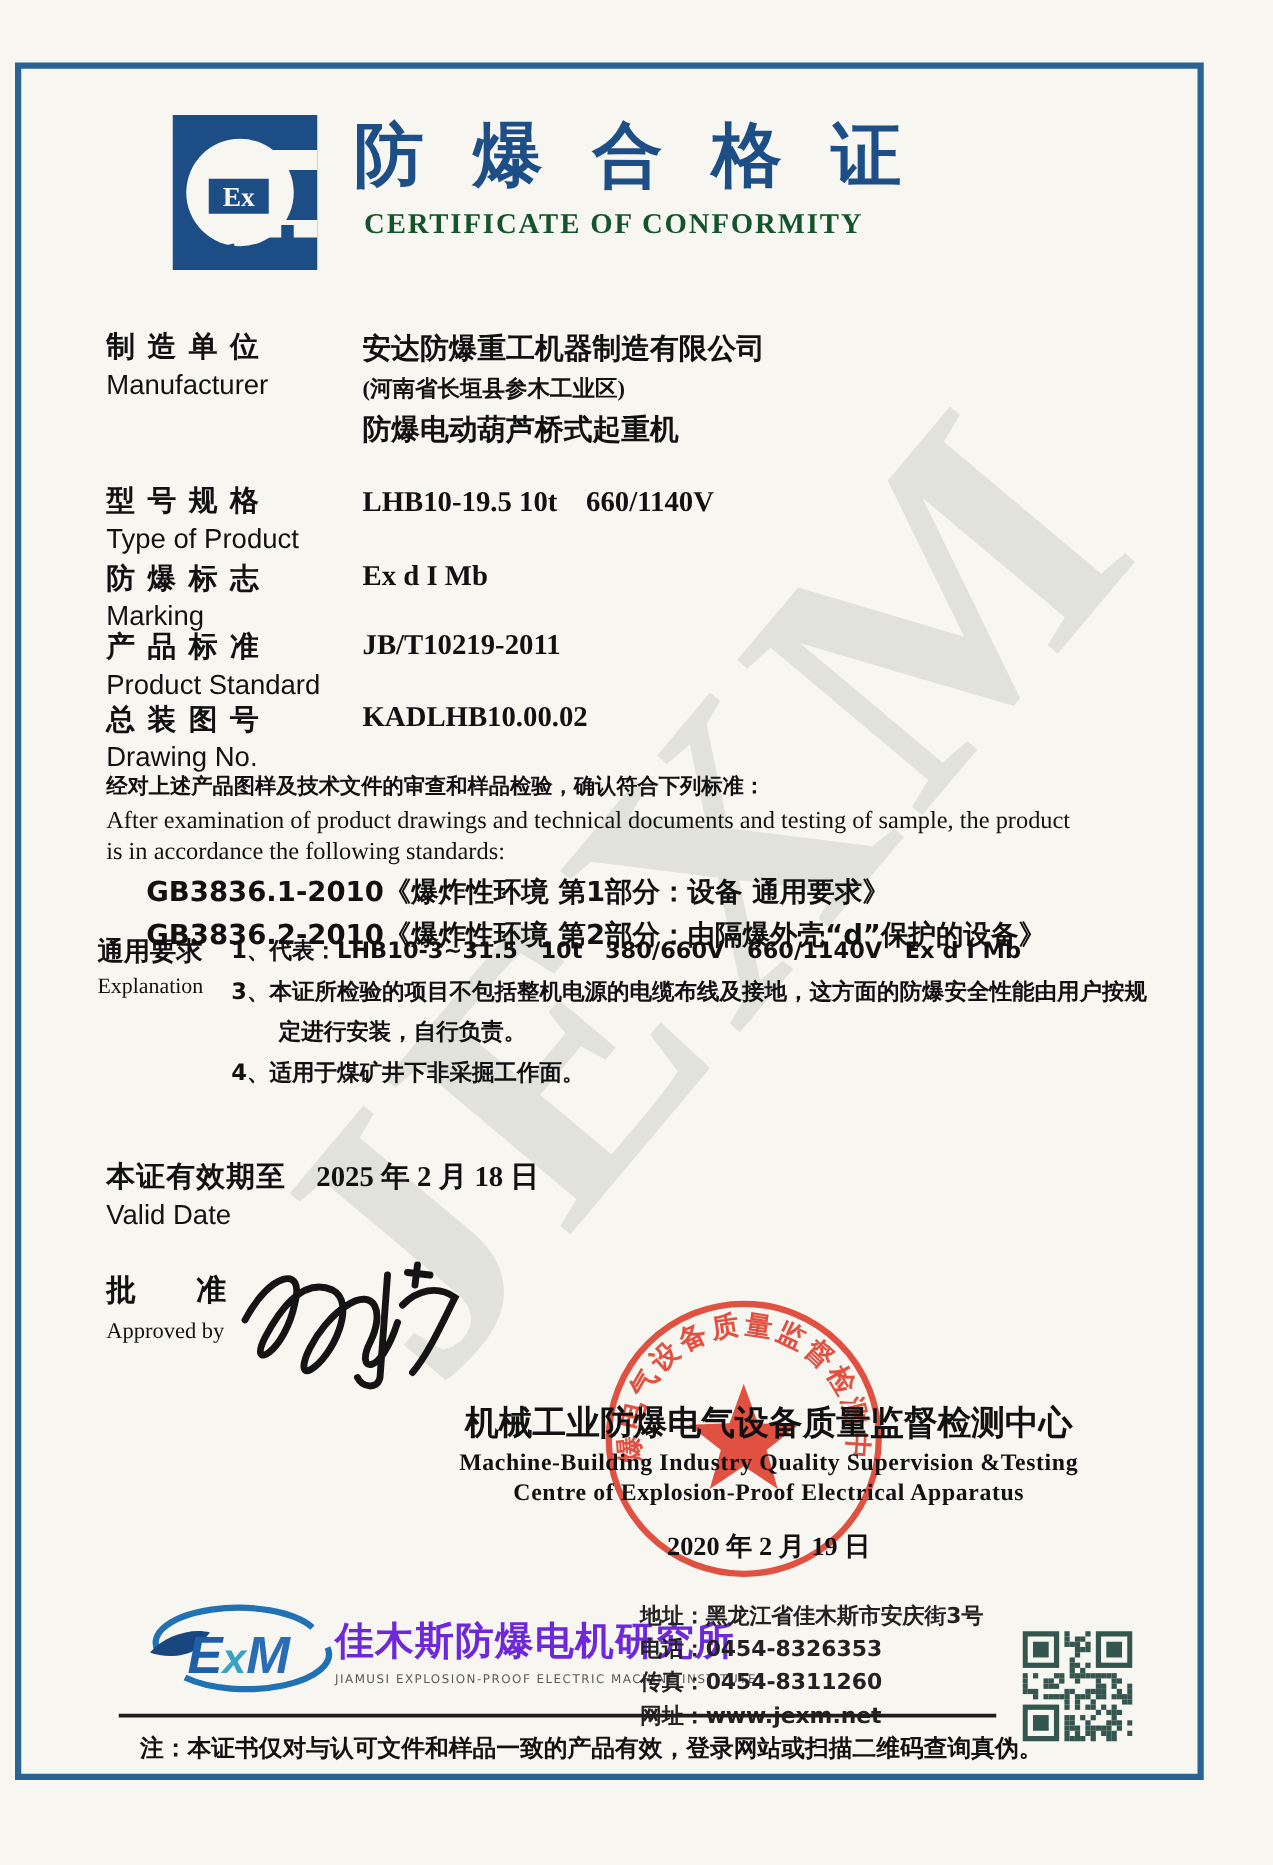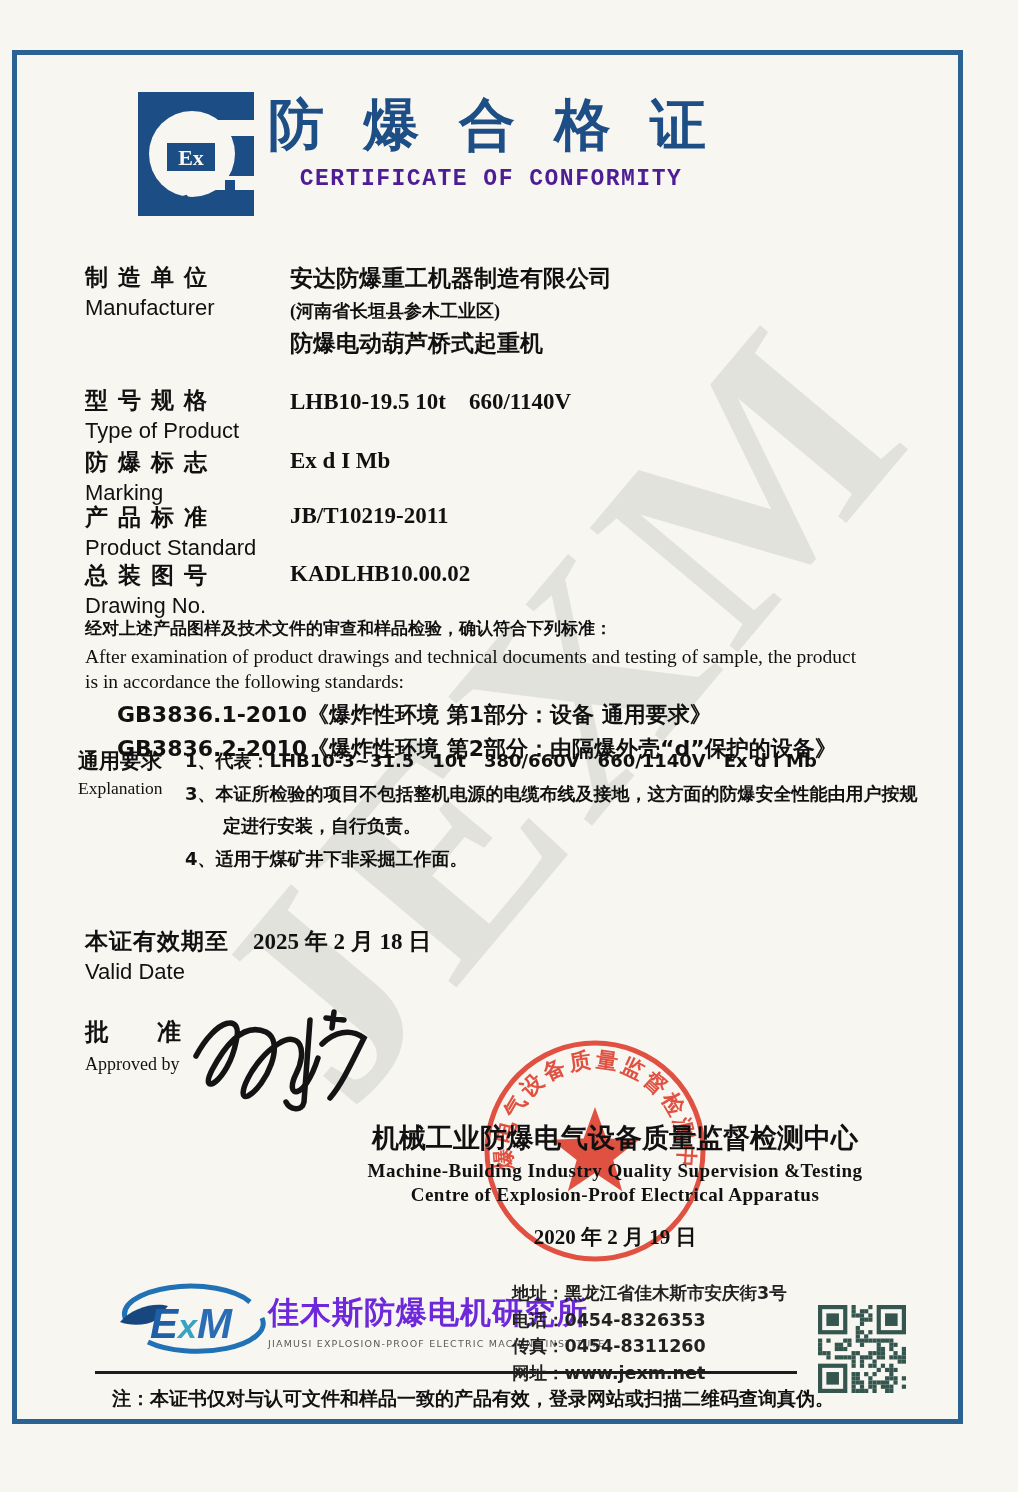--- a/index.html
+++ b/index.html
@@ -12,22 +12,22 @@
   
   .watermark{position:absolute;left:30px;top:560px;width:1060px;text-align:center;
              font-weight:bold;font-size:295px;line-height:300px;letter-spacing:14px;
              color:rgba(148,156,149,0.22);transform:rotate(-50deg);z-index:0;
              font-family:"Liberation Serif",serif;}
 
   .z1{z-index:1;}
 
   
   .title-block{left:268px;top:94px;width:446px;text-align:center;}
-  .title-cn{font-size:56px;font-weight:bold;color:#1d4e86;letter-spacing:10px;line-height:62px;white-space:nowrap;}
-  .title-en{font-family:Liberation Mono, monospace;font-weight:bold;font-size:23px;color:#4c1d95;
+  .title-cn{font-size:56px;font-weight:bold;color:#1d4e86;letter-spacing:10px;line-height:62px;white-space:nowrap;margin-left:15px;}
+  .title-en{font-family:Liberation Serif, serif;font-weight:bold;font-size:23px;color:#14532d;
             letter-spacing:1.5px;margin-top:10px;white-space:nowrap;}
   .cert-no{font-family:"Liberation Serif",serif;font-weight:bold;font-size:25px;color:#1a355f;margin-top:9px;}
   .cert-no .num{margin-left:26px;}
 
   
   .f-label{position:absolute;left:85px;}
   .f-cn{font-weight:bold;font-size:23px;letter-spacing:1px;white-space:nowrap;}
   .f-en{font-family:Liberation Sans, sans-serif;font-size:22px;margin-top:2px;white-space:nowrap;}
   .f-value{position:absolute;left:290px;font-family:"Liberation Serif","DejaVu Sans",sans-serif;
            font-weight:bold;font-size:23px;white-space:nowrap;}

